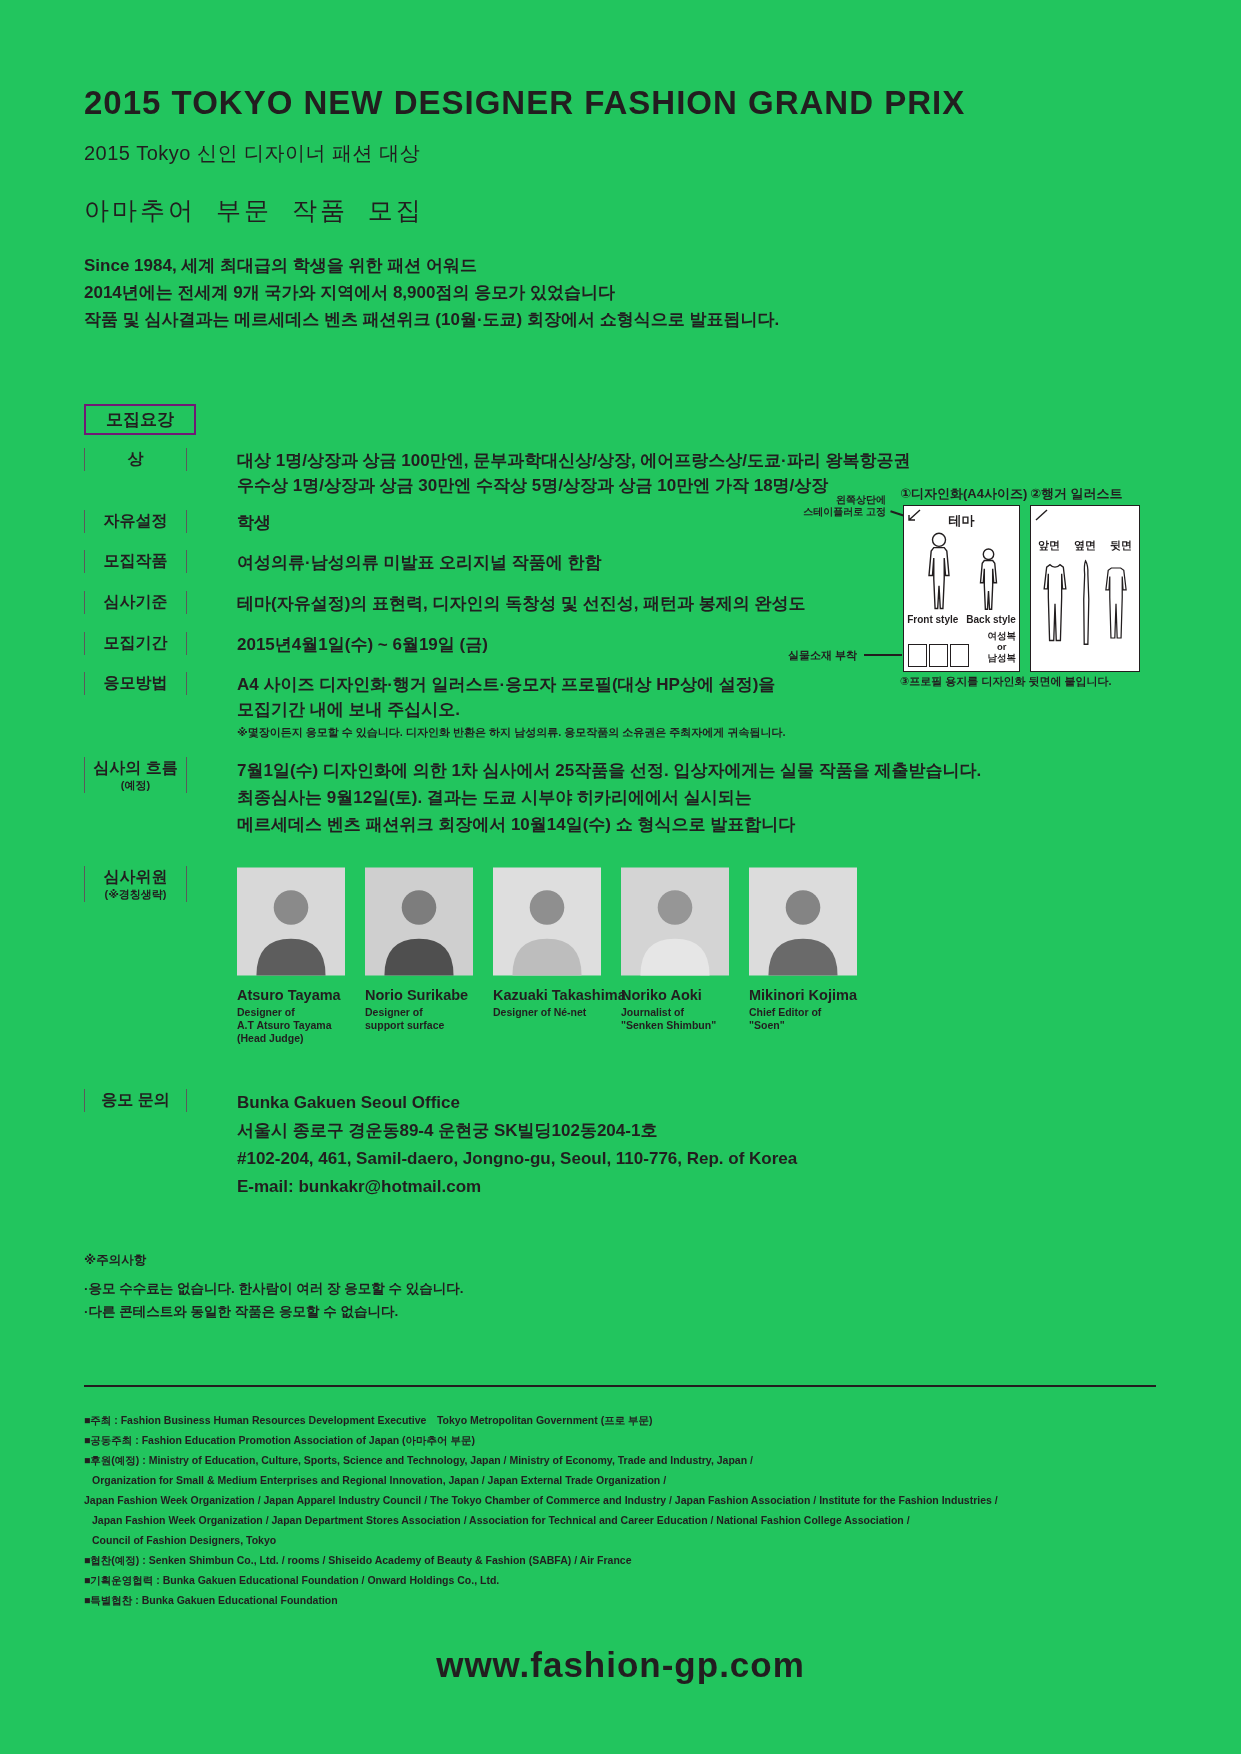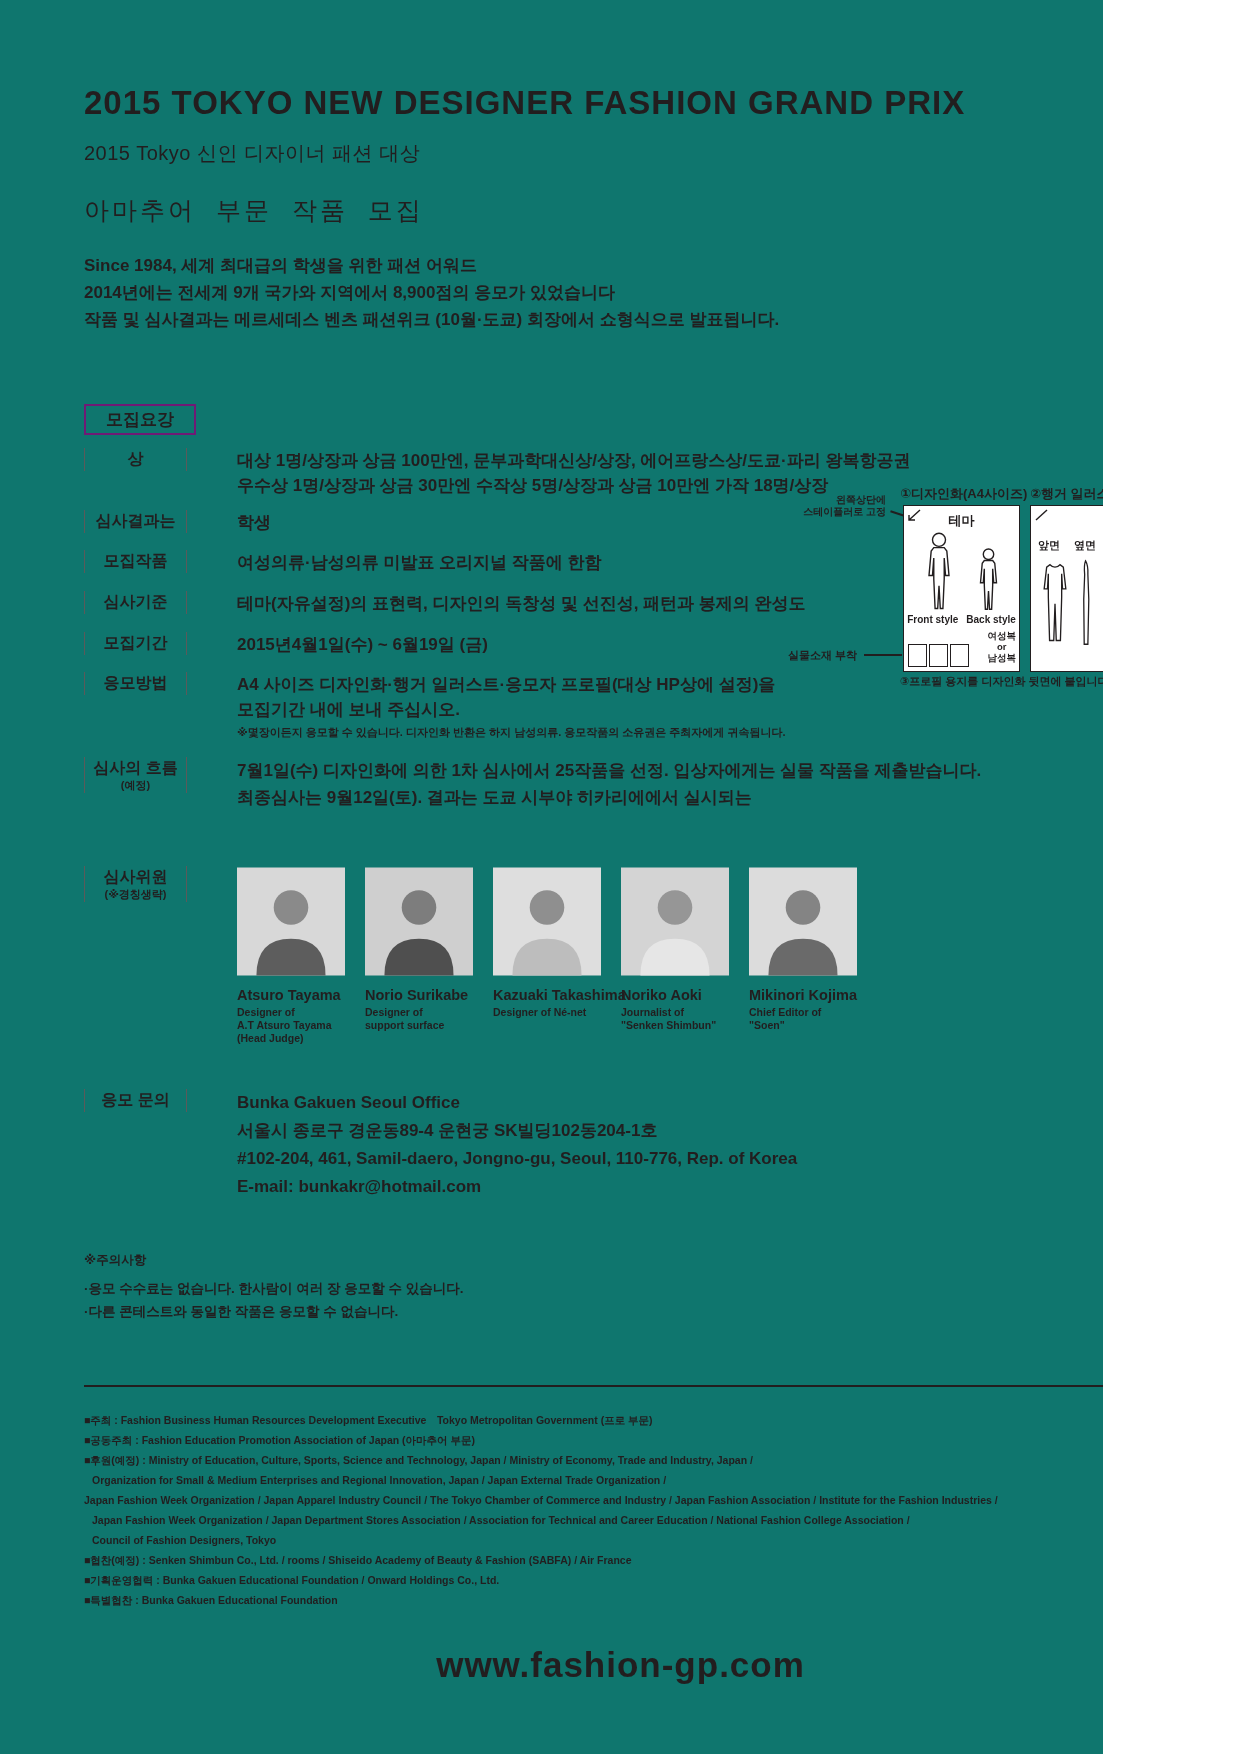--- a/index.html
+++ b/index.html
@@ -1,16 +1,16 @@
 <!DOCTYPE html>
 <html><head>
 <meta charset="utf-8">
 <style>
   html,body{margin:0;padding:0;background:#fff;}
-  .page{position:relative;width:1103px;height:1754px;background:#0f766e;color:#221e1f;
+  .page{position:relative;width:1241px;height:1754px;background:#22c55e;color:#221e1f;
         font-family:"Liberation Sans","DejaVu Sans",sans-serif;overflow:hidden;}
   .abs{position:absolute;}
 
   .title{left:84px;top:84px;font-size:33px;font-weight:bold;letter-spacing:1px;white-space:nowrap;}
   .subtitle{left:84px;top:140px;font-size:20px;font-weight:400;letter-spacing:.5px;}
   .section-heading{left:84px;top:194px;font-size:25px;font-weight:500;letter-spacing:3px;word-spacing:10px;}
   .intro{left:84px;top:252px;font-size:17px;font-weight:bold;line-height:27px;}
   .badge{left:84px;top:404px;border:2px solid #701a75;font-size:17px;font-weight:bold;padding:2px 20px;}
 
   .inforow{position:absolute;left:84px;display:flex;align-items:flex-start;}
@@ -82,21 +82,21 @@
 
   <div class="inforow" style="top:448px">
     <div class="row-label">상</div>
     <div class="row-content">
       <div>대상 1명/상장과 상금 100만엔, 문부과학대신상/상장, 에어프랑스상/도쿄·파리 왕복항공권</div>
       <div>우수상 1명/상장과 상금 30만엔   수작상 5명/상장과 상금 10만엔   가작 18명/상장</div>
     </div>
   </div>
 
   <div class="inforow" style="top:510px">
-    <div class="row-label">심사결과는</div>
+    <div class="row-label">자유설정</div>
     <div class="row-content">
         <div>학생</div>
       </div>
   </div>
 
   <div class="inforow" style="top:550px">
     <div class="row-label">모집작품</div>
     <div class="row-content">
         <div>여성의류·남성의류 미발표 오리지널 작품에 한함</div>
       </div>
@@ -126,20 +126,21 @@
   </div>
 
   <div class="inforow" style="top:757px">
     <div class="row-label">
       <div>심사의 흐름</div>
       <div class="row-sub">(예정)</div>
     </div>
     <div class="row-content">
       <div class="wide">7월1일(수) 디자인화에 의한 1차 심사에서 25작품을 선정. 입상자에게는 실물 작품을 제출받습니다.</div>
       <div class="wide">최종심사는 9월12일(토). 결과는 도쿄 시부야 히카리에에서 실시되는</div>
+      <div class="wide">메르세데스 벤츠 패션위크 회장에서 10월14일(수) 쇼 형식으로 발표합니다</div>
     </div>
   </div>
 
   <div class="inforow" style="top:866px">
     <div class="row-label">
       <div>심사위원</div>
       <div class="row-sub">(※경칭생략)</div>
     </div>
   </div>
 

